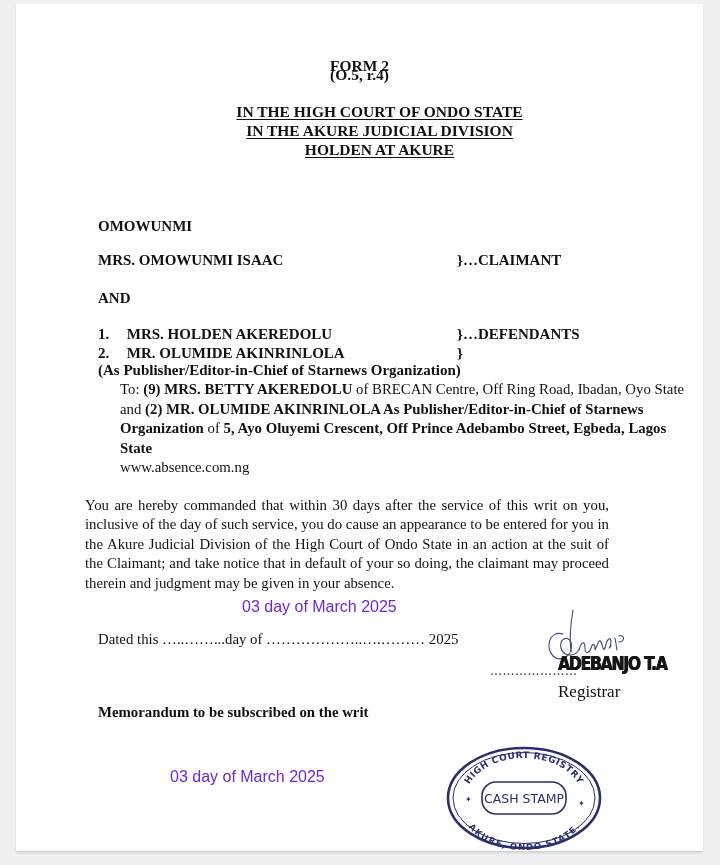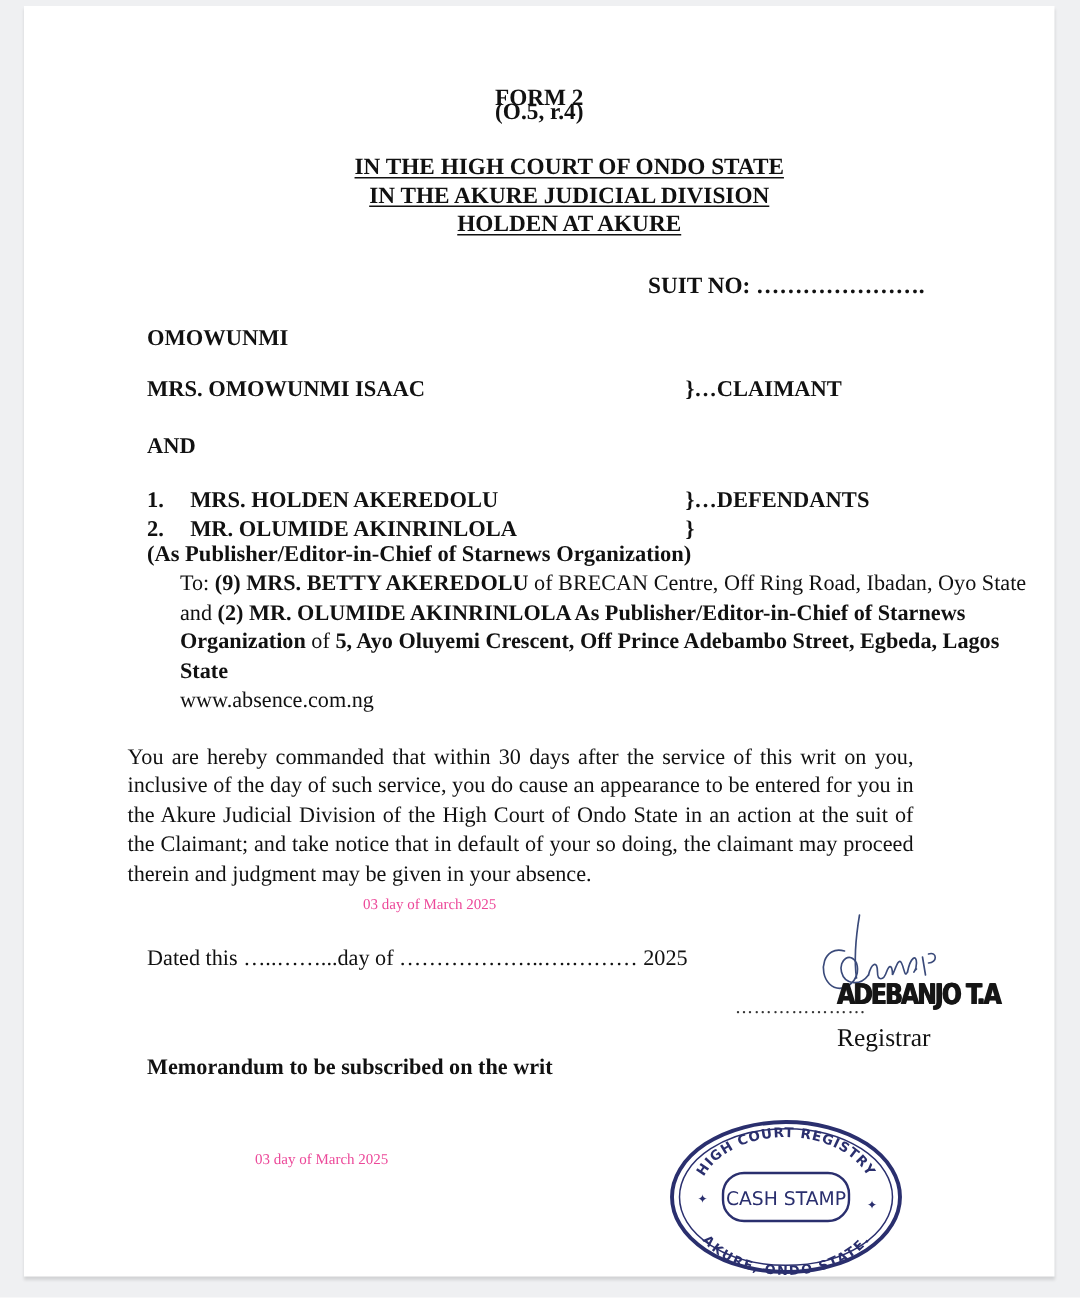--- a/index.html
+++ b/index.html
@@ -27,21 +27,21 @@
   .party-left { left: 82px; }
   .party-right { left: 441px; }
   .addr {
     left: 104px; top: 376px; width: 570px; font-size: 14.8px; line-height: 19.5px;
   }
   .para {
     left: 69px; top: 492px; width: 524px; font-size: 14.8px; line-height: 19.4px;
     text-align: justify; text-align-last: left;
   }
   .stamp-date {
-    font-family: Liberation Serif, serif; font-size: 10px; color: #ec4899;
+    font-family: Liberation Sans, sans-serif; font-size: 16px; color: #6d28d9;
   }
   .dated { left: 82px; top: 627px; font-size: 14.8px; }
   .dots-line { left: 474px; top: 660px; font-size: 12px; color: #333; letter-spacing: 0.5px; }
   .registrar { left: 542px; top: 678px; font-size: 17px; }
   .adebanjo {
     left: 542px; top: 648px; font-family: "DejaVu Sans", "Liberation Sans", sans-serif;
     font-weight: bold; font-size: 19px; letter-spacing: -1.5px; color: #151515;
     transform: scaleX(0.82); transform-origin: left center;
     text-shadow: 0.6px 0 0 #151515, -0.4px 0.4px 0 #333;
   }
@@ -56,21 +56,20 @@
 
   <div class="center-block form-title serif">FORM 2</div>
   <div class="center-block form-rule serif">(O.5, r.4)</div>
 
   <div class="center-block court-head serif">
     <div>IN THE HIGH COURT OF ONDO STATE</div>
     <div>IN THE AKURE JUDICIAL DIVISION</div>
     <div>HOLDEN AT AKURE</div>
   </div>
 
-  <div class="abs suit serif">SUIT NO: ………………….</div>
 
   <div class="abs lbl serif party-left" style="top:214px">OMOWUNMI</div>
 
   <div class="abs lbl serif party-left" style="top:248px">MRS. OMOWUNMI ISAAC</div>
   <div class="abs lbl serif party-right" style="top:248px">}…CLAIMANT</div>
 
   <div class="abs lbl serif party-left" style="top:286px">AND</div>
 
   <div class="abs lbl serif party-left" style="top:322px">
     <span>1.</span>

